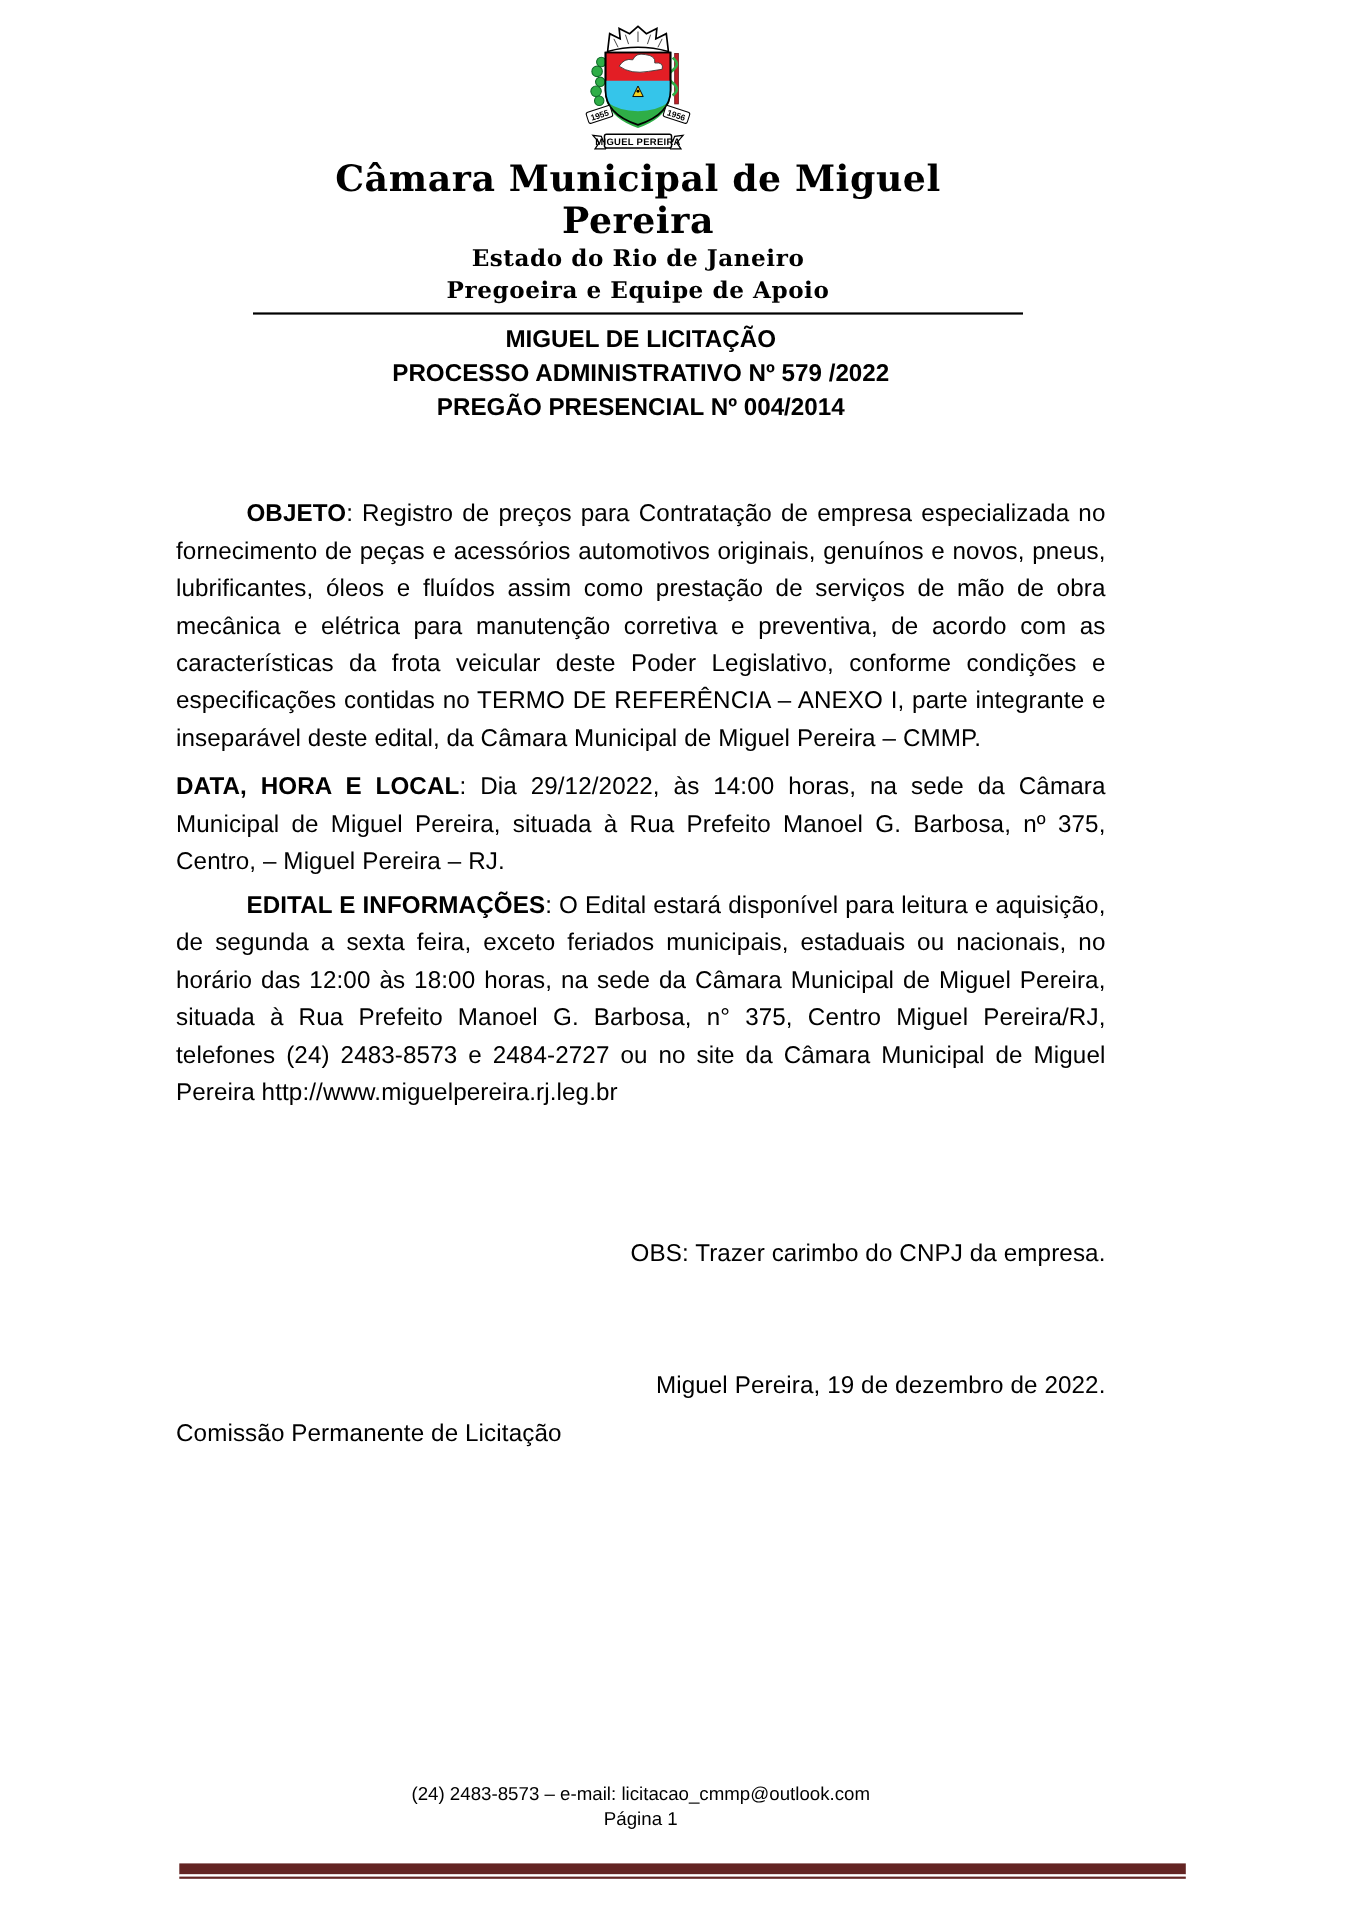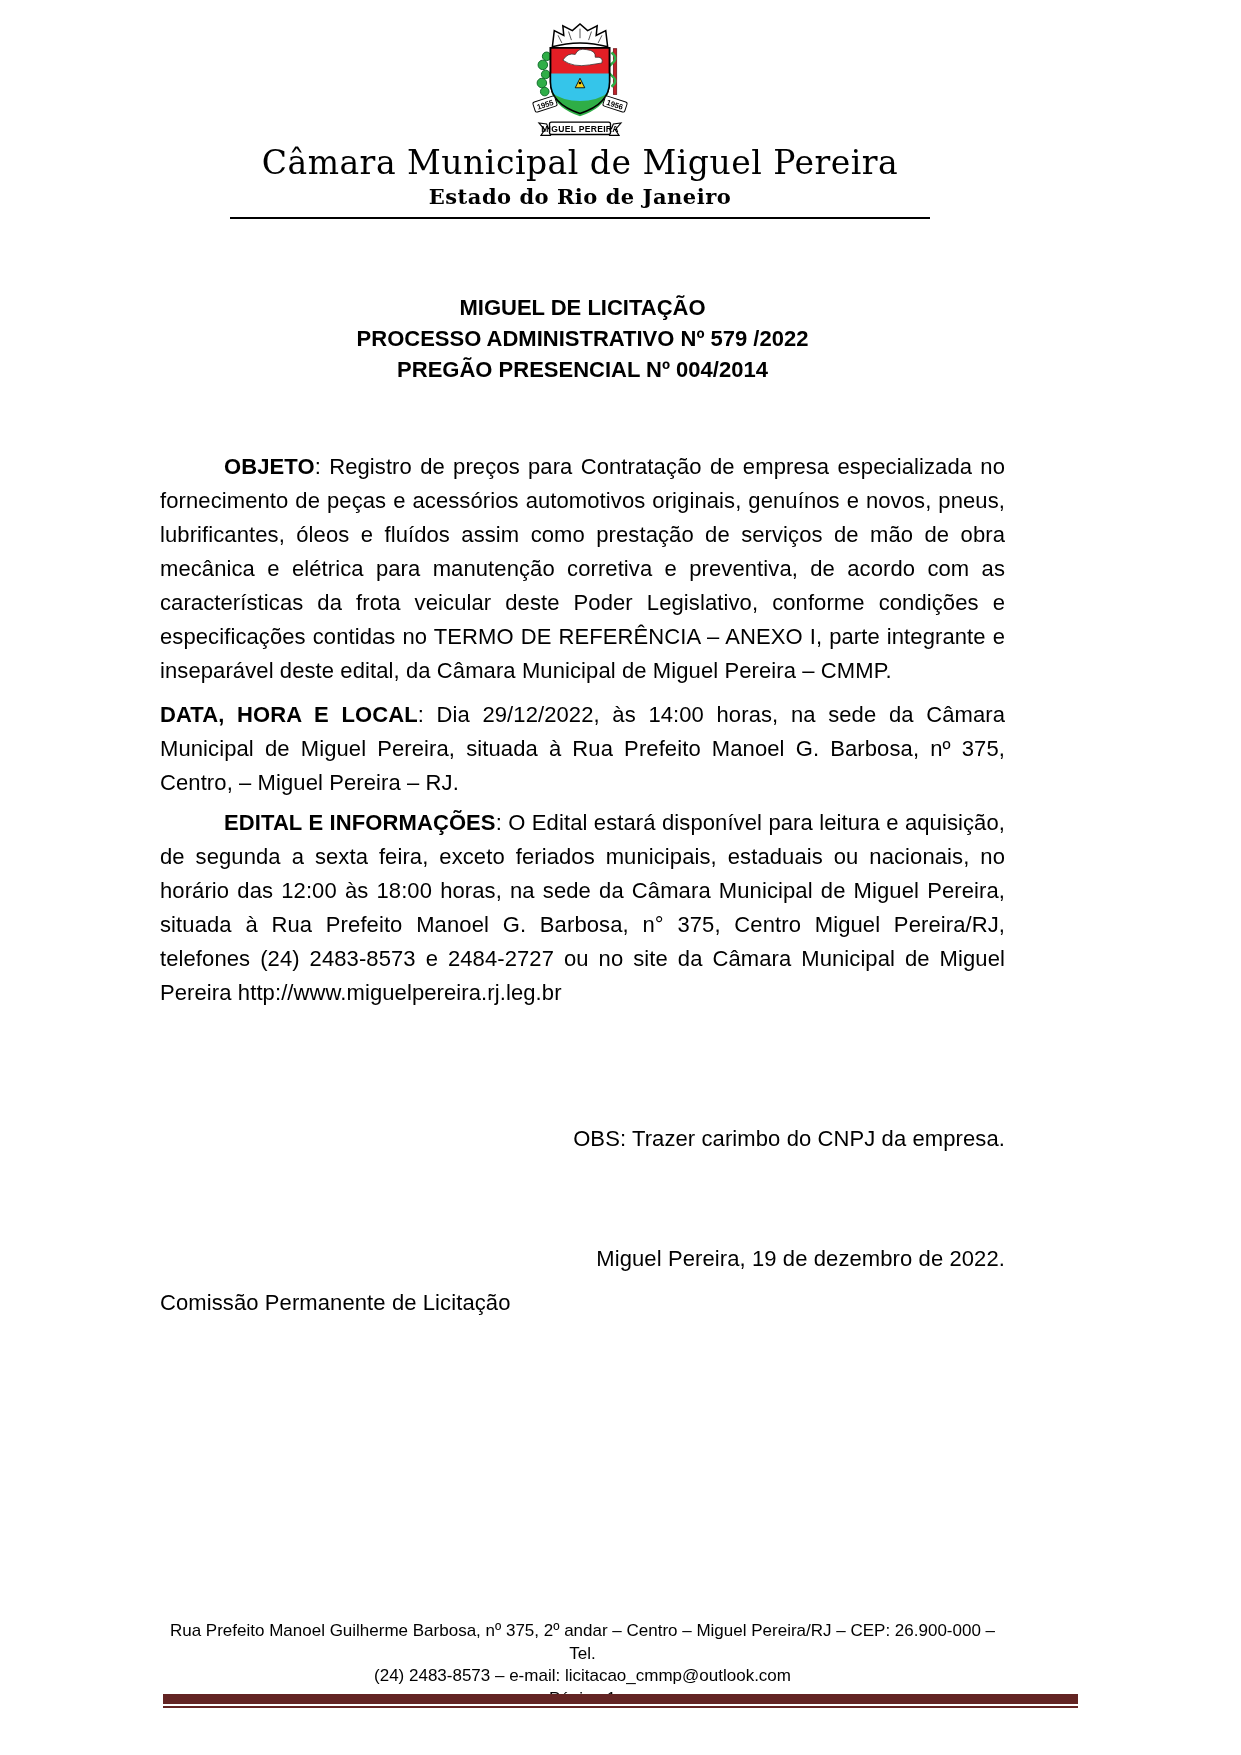--- a/index.html
+++ b/index.html
@@ -7,21 +7,21 @@
     width:1241px;height:1755px;position:relative;background:#ffffff;color:#000;
     font-family:"Liberation Sans","DejaVu Sans",sans-serif;
     -webkit-font-smoothing:antialiased;
   }
   .abs{position:absolute;}
   
   .header{left:230px;top:22px;width:700px;text-align:center;}
   .crest-wrap{height:122px;}
   .org-name{
     font-family:"DejaVu Serif","Liberation Serif",serif;
-    font-weight:400;font-size:33px;line-height:38px;letter-spacing:.5px;
+    font-weight:700;font-size:33px;line-height:38px;letter-spacing:.5px;
   }
   .org-sub{
     font-family:"DejaVu Serif","Liberation Serif",serif;
     font-weight:700;font-size:21px;line-height:29px;letter-spacing:.5px;
   }
   .header-rule{border:none;border-top:2px solid #000;margin:6px 0 0 0;}
   
   .notice{left:160px;top:292px;width:845px;text-align:center;
     font-weight:700;font-size:22px;line-height:31px;}
   
@@ -89,20 +89,21 @@
 
       <g>
         <path d="M22 106 l6 7 l-4 6 h10 l3 -6 h56 l3 6 h10 l-4 -6 l6 -7 l-8 1 l-2 5 h-66 l-2 -5 Z" fill="#ffffff" stroke="#000" stroke-width="1.2"></path>
         <rect x="33" y="105" width="64" height="13" rx="2" fill="#ffffff" stroke="#000" stroke-width="1.4"></rect>
         <text x="65" y="115" text-anchor="middle" font-size="9" font-weight="bold" letter-spacing="0.3">MIGUEL PEREIRA</text>
       </g>
     </svg>
   </div>
   <div class="org-name">Câmara Municipal de Miguel Pereira</div>
   <div class="org-sub">Estado do Rio de Janeiro</div>
+  <div class="org-sub">Pregoeira e Equipe de Apoio</div>
   <hr class="header-rule">
 </div>
 
 <div class="abs notice">
   <div>MIGUEL DE LICITAÇÃO</div>
   <div>PROCESSO ADMINISTRATIVO Nº 579 /2022</div>
   <div>PREGÃO PRESENCIAL Nº 004/2014</div>
 </div>
 
 <p class="abs para indent p-objeto"><b class="lbl">OBJETO</b><span>: Registro de preços para Contratação de empresa especializada no fornecimento de peças e acessórios automotivos originais, genuínos e novos, pneus, lubrificantes, óleos e fluídos assim como prestação de serviços de mão de obra mecânica e elétrica para manutenção corretiva e preventiva, de acordo com as características da frota veicular deste Poder Legislativo, conforme condições e especificações contidas no TERMO DE REFERÊNCIA – ANEXO I, parte integrante e inseparável deste edital, da Câmara Municipal de Miguel Pereira – CMMP.</span></p>
@@ -111,21 +112,20 @@
 
 <p class="abs para indent p-edital"><b class="lbl">EDITAL E INFORMAÇÕES</b><span>: O Edital estará disponível para leitura e aquisição, de segunda a sexta feira, exceto feriados municipais, estaduais ou nacionais, no horário das 12:00 às 18:00 horas, na sede da Câmara Municipal de Miguel Pereira, situada à Rua Prefeito Manoel G. Barbosa, n° 375, Centro Miguel Pereira/RJ, telefones (24) 2483-8573 e 2484-2727 ou no site da Câmara Municipal de Miguel Pereira http://www.miguelpereira.rj.leg.br</span></p>
 
 <p class="abs para indent p-obs">OBS: Trazer carimbo do CNPJ da empresa.</p>
 
 <p class="abs para p-dateline">Miguel Pereira, 19 de dezembro de 2022.</p>
 
 <p class="abs para p-signature">Comissão Permanente de Licitação</p>
 
 <div class="abs footer">
-  <div>Rua Prefeito Manoel Guilherme Barbosa, nº 375, 2º andar – Centro – Miguel Pereira/RJ – CEP: 26.900-000 –Tel.</div>
   <div>(24) 2483-8573 – e-mail: licitacao_cmmp@outlook.com</div>
   <div>Página 1</div>
 </div>
 
 <div class="abs footer-bar">
   <div class="bar-thick" style="background: rgb(99, 36, 35);"></div>
   <div class="bar-gap"></div>
   <div class="bar-thin" style="background: rgb(99, 36, 35);"></div>
 </div>
 

